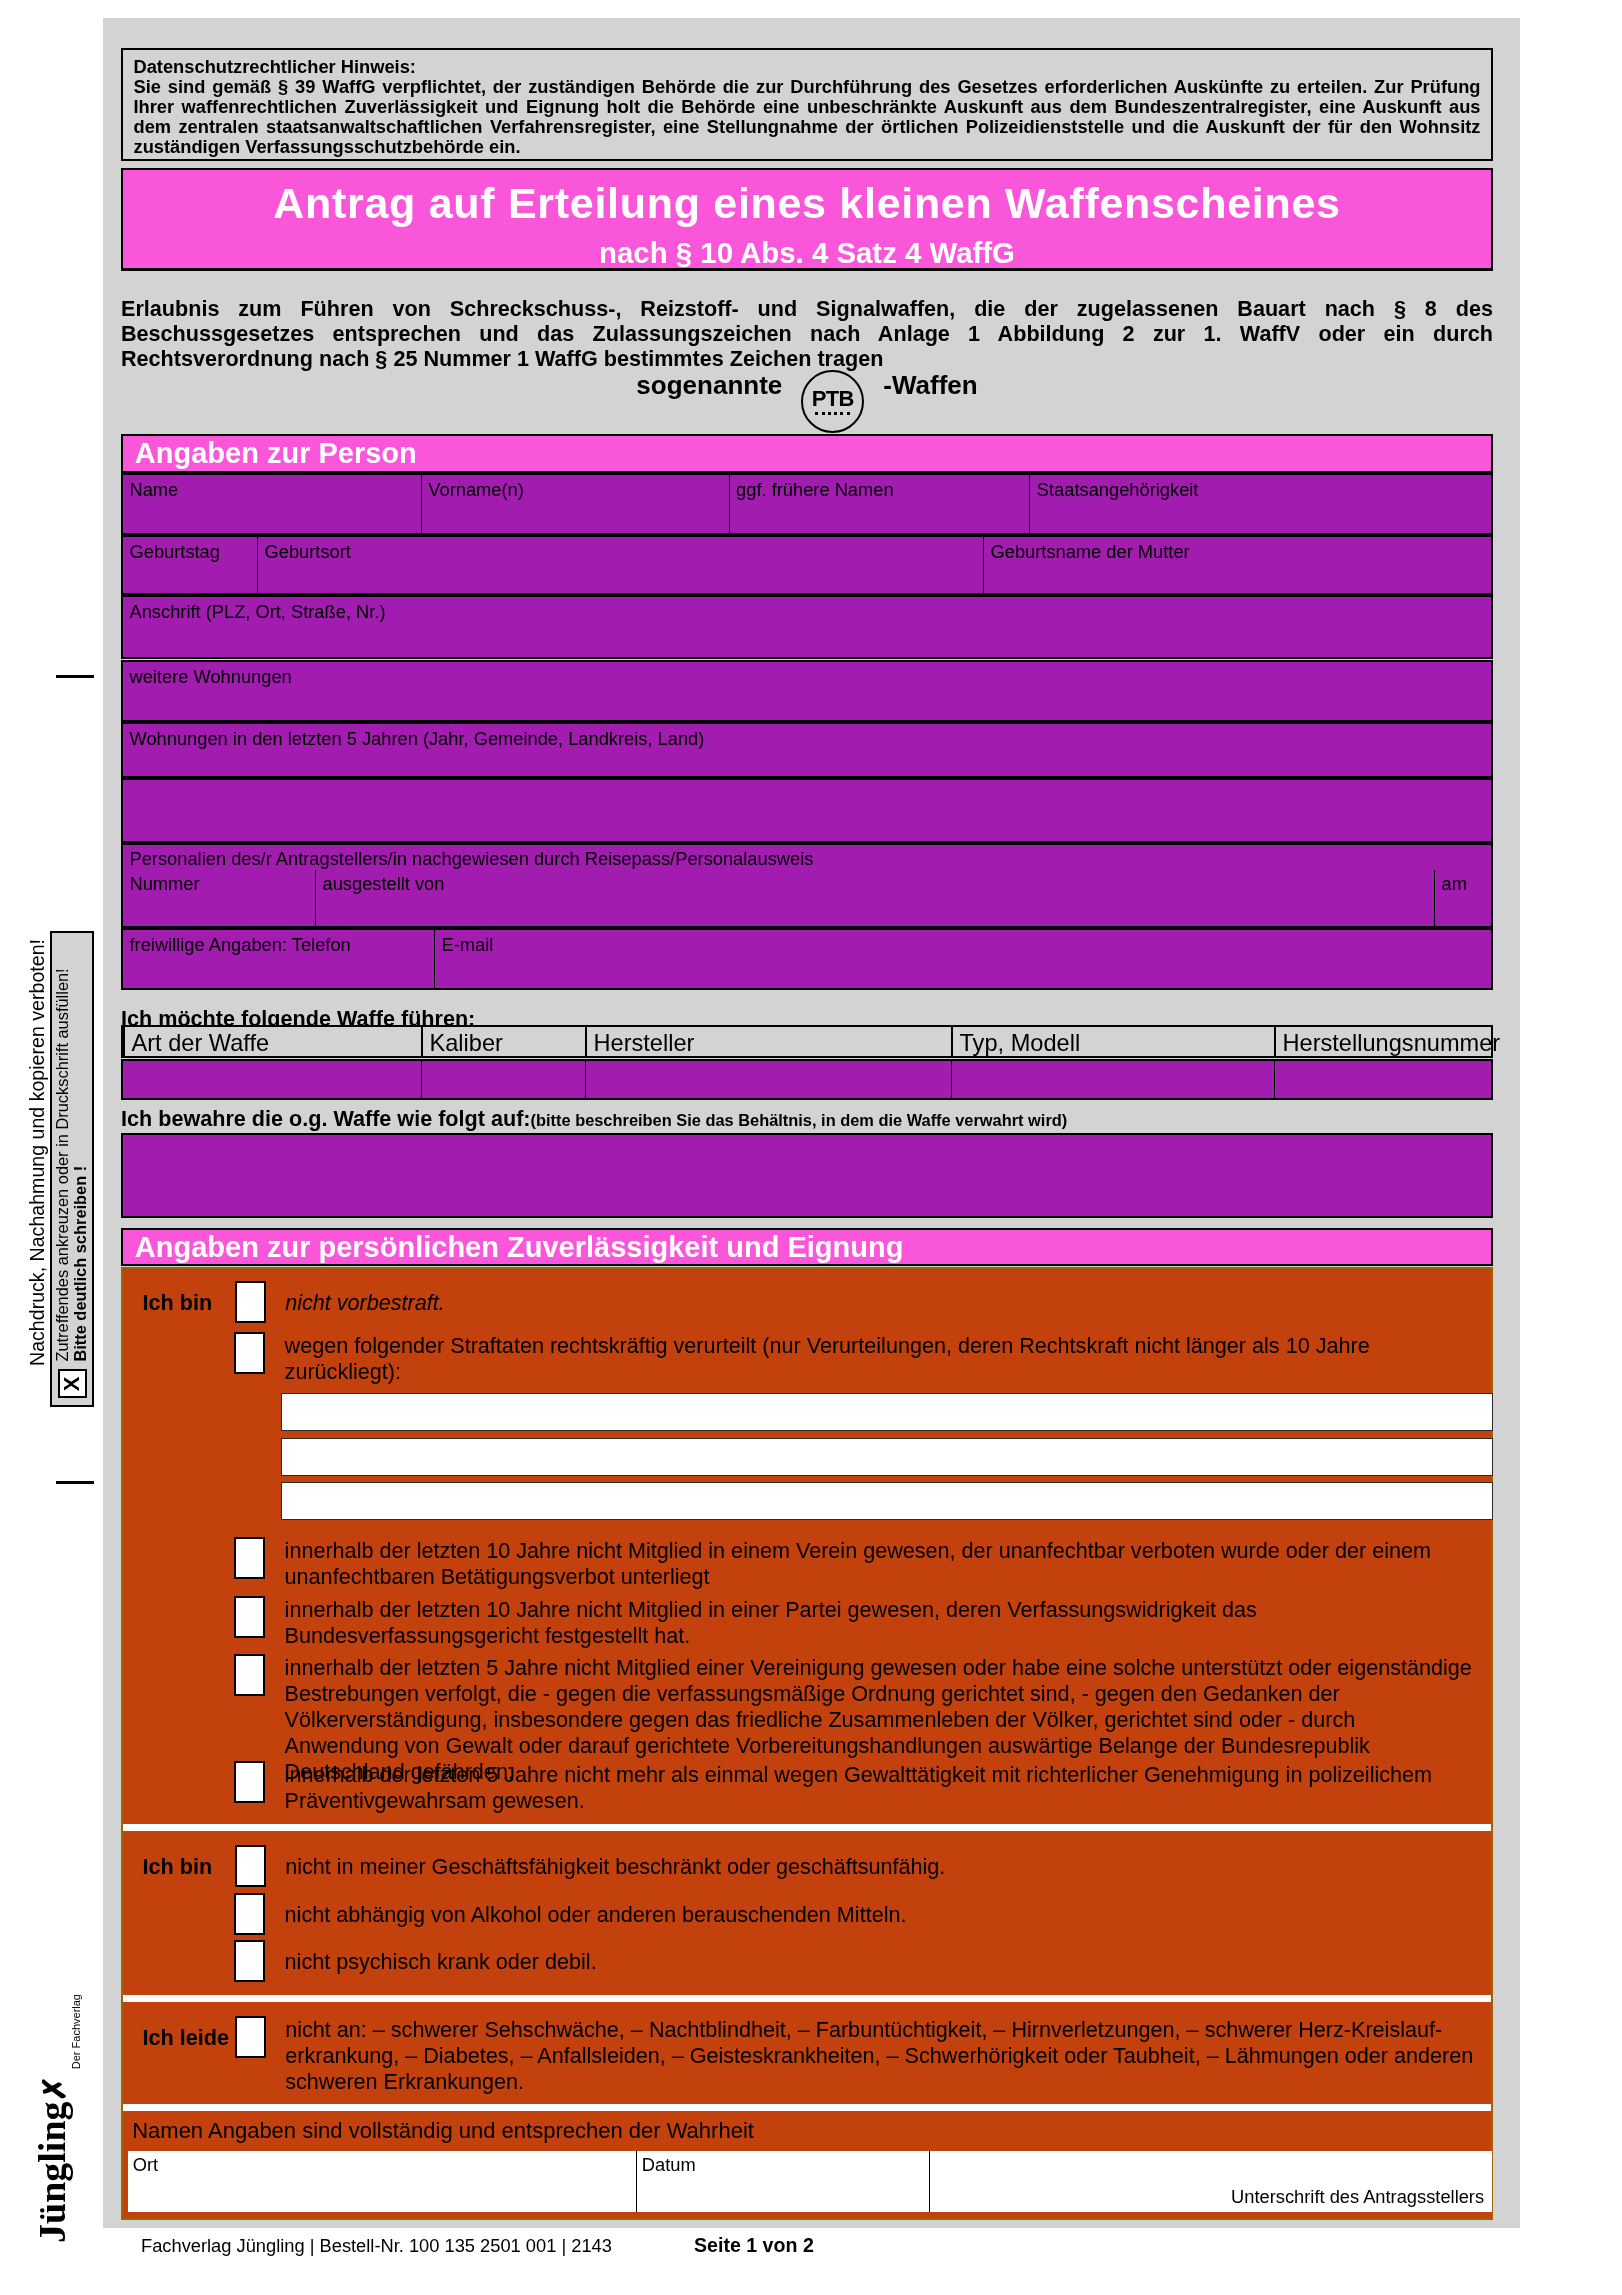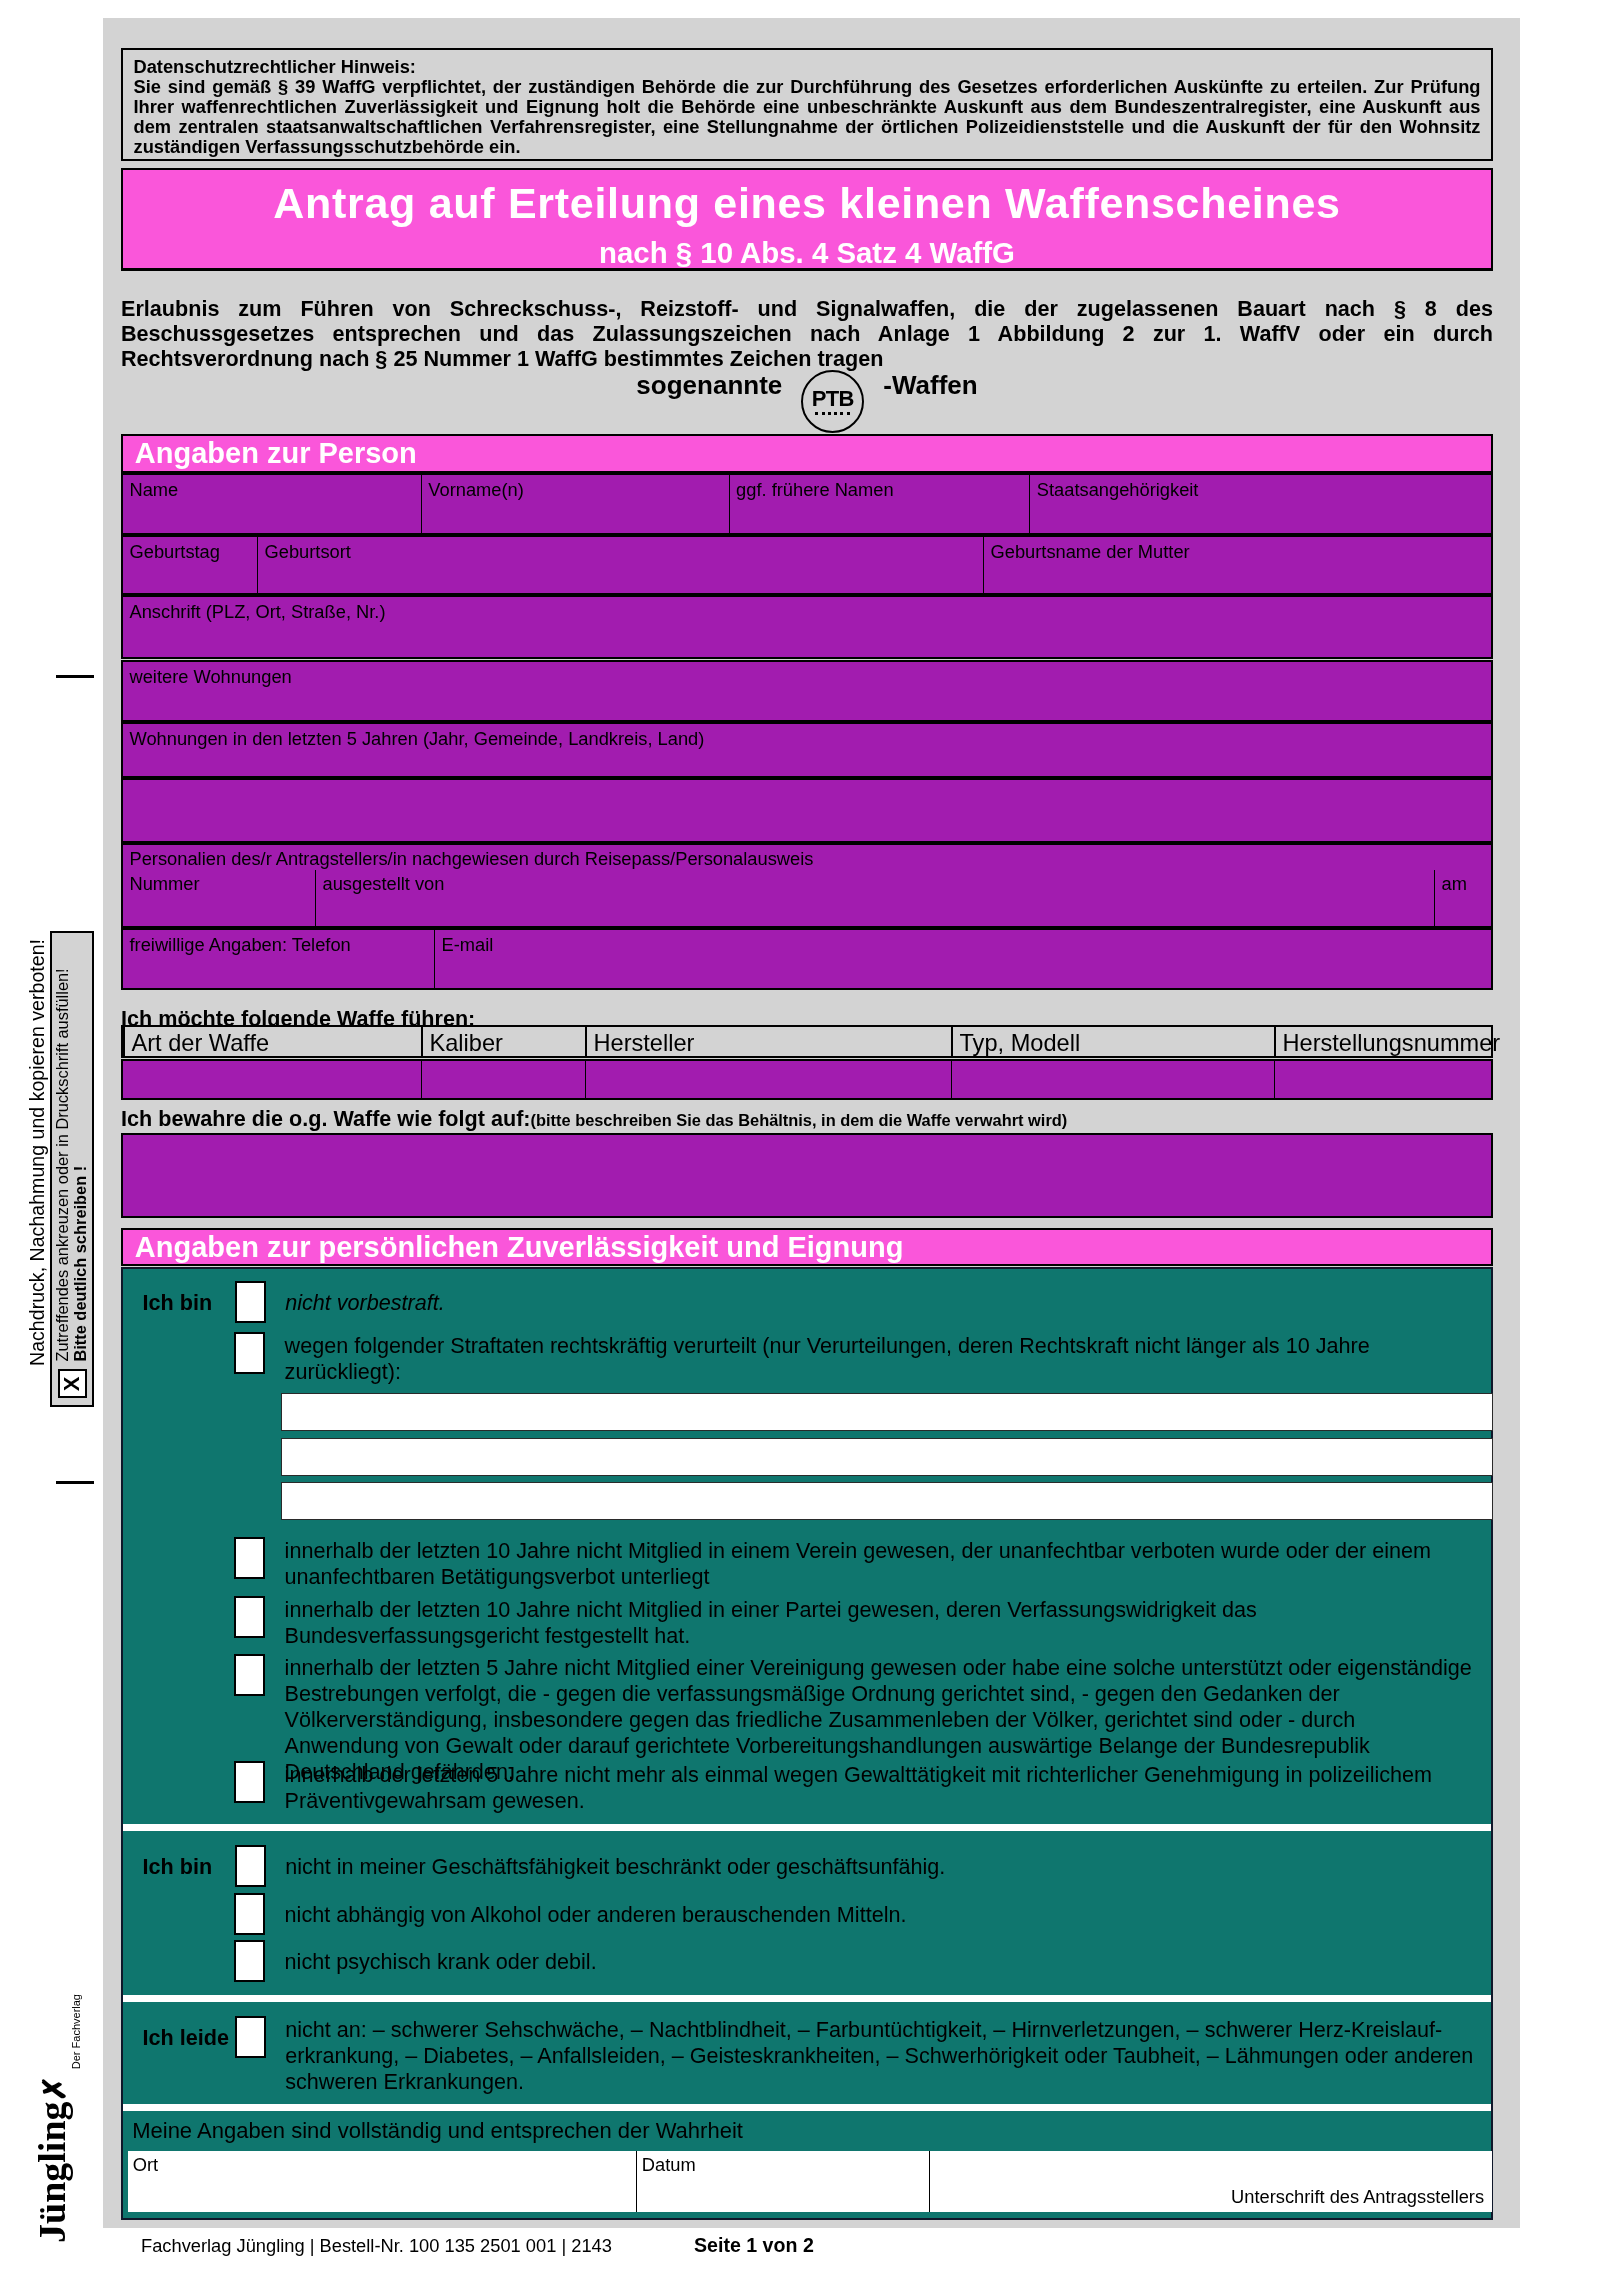--- a/index.html
+++ b/index.html
@@ -50,21 +50,21 @@
   .wlead { left:121px; top:1006px; font-size:21.6px; font-weight:bold; }
   .whead { position:absolute; background:#d3d3d3; border:2px solid #000; display:flex; }
   .whead .fcell { border-left:2px solid #000; }
   .whead .flabel { font-size:23.6px; padding:2.6px 6.5px; }
 
   .storage-label { left:121px; top:1106px; width:1372px; font-size:21.6px; font-weight:bold; }
   .storage-note { font-size:16.4px; font-weight:bold; }
 
   
   .rel-section { left:121px; top:1267px; width:1372px; height:953px;
-    border:2px solid #0f172a; background:#0f766e; position:absolute; }
+    border:2px solid #a16207; background:#c2410c; position:absolute; }
   .chk-row { position:absolute; display:flex; align-items:flex-start; }
   .chk-label { width:92px; font-size:21.6px; font-weight:bold; padding-top:9.2px; }
   .cb { width:31px; height:42px; border:2.6px solid #000; background:#fff; flex:0 0 auto; margin-right:19.6px; }
   .chk-text { font-size:21.6px; line-height:26px; width:1188px; padding-top:1.3px; }
 
   .blank-row { position:absolute; left:158px; width:1212px; height:38px; background:#fff; border:1.3px solid #2a2a2a; }
   .wdivider { position:absolute; left:0; width:100%; height:6.5px; background:#fff; }
 
   .closing-line { position:absolute; left:9.2px; font-size:22px; }
 
@@ -309,21 +309,21 @@
   <div class="wdivider" style="top:726px;"></div>
 
   <div class="chk-row" style="top:747px; left:19.6px;">
     <span class="chk-label">Ich leide</span>
     <span class="cb"></span>
     <span class="chk-text">nicht an: – schwerer Sehschwäche, – Nachtblindheit, – Farbuntüchtigkeit, – Hirnverletzungen, – schwerer Herz-Kreislauf-erkrankung, – Diabetes, – Anfallsleiden, – Geisteskrankheiten, – Schwerhörigkeit oder Taubheit, – Lähmungen oder anderen schweren Erkrankungen.</span>
   </div>
 
   <div class="wdivider" style="top:835px;"></div>
 
-  <div class="closing-line" style="top:849px;">Meine Angaben sind vollständig und entsprechen der Wahrheit</div>
+  <div class="closing-line" style="top:849px;">Namen Angaben sind vollständig und entsprechen der Wahrheit</div>
 
   <div class="sig-row" style="top:882px;">
     <div class="sig-cell" style="width:508px;">
       <span class="sig-label">Ort</span>
     </div>
     <div class="sig-cell" style="width:293px;">
       <span class="sig-label">Datum</span>
     </div>
     <div class="sig-cell" style="width:562px;">
       <span class="sig-sign">Unterschrift des Antragsstellers</span>

